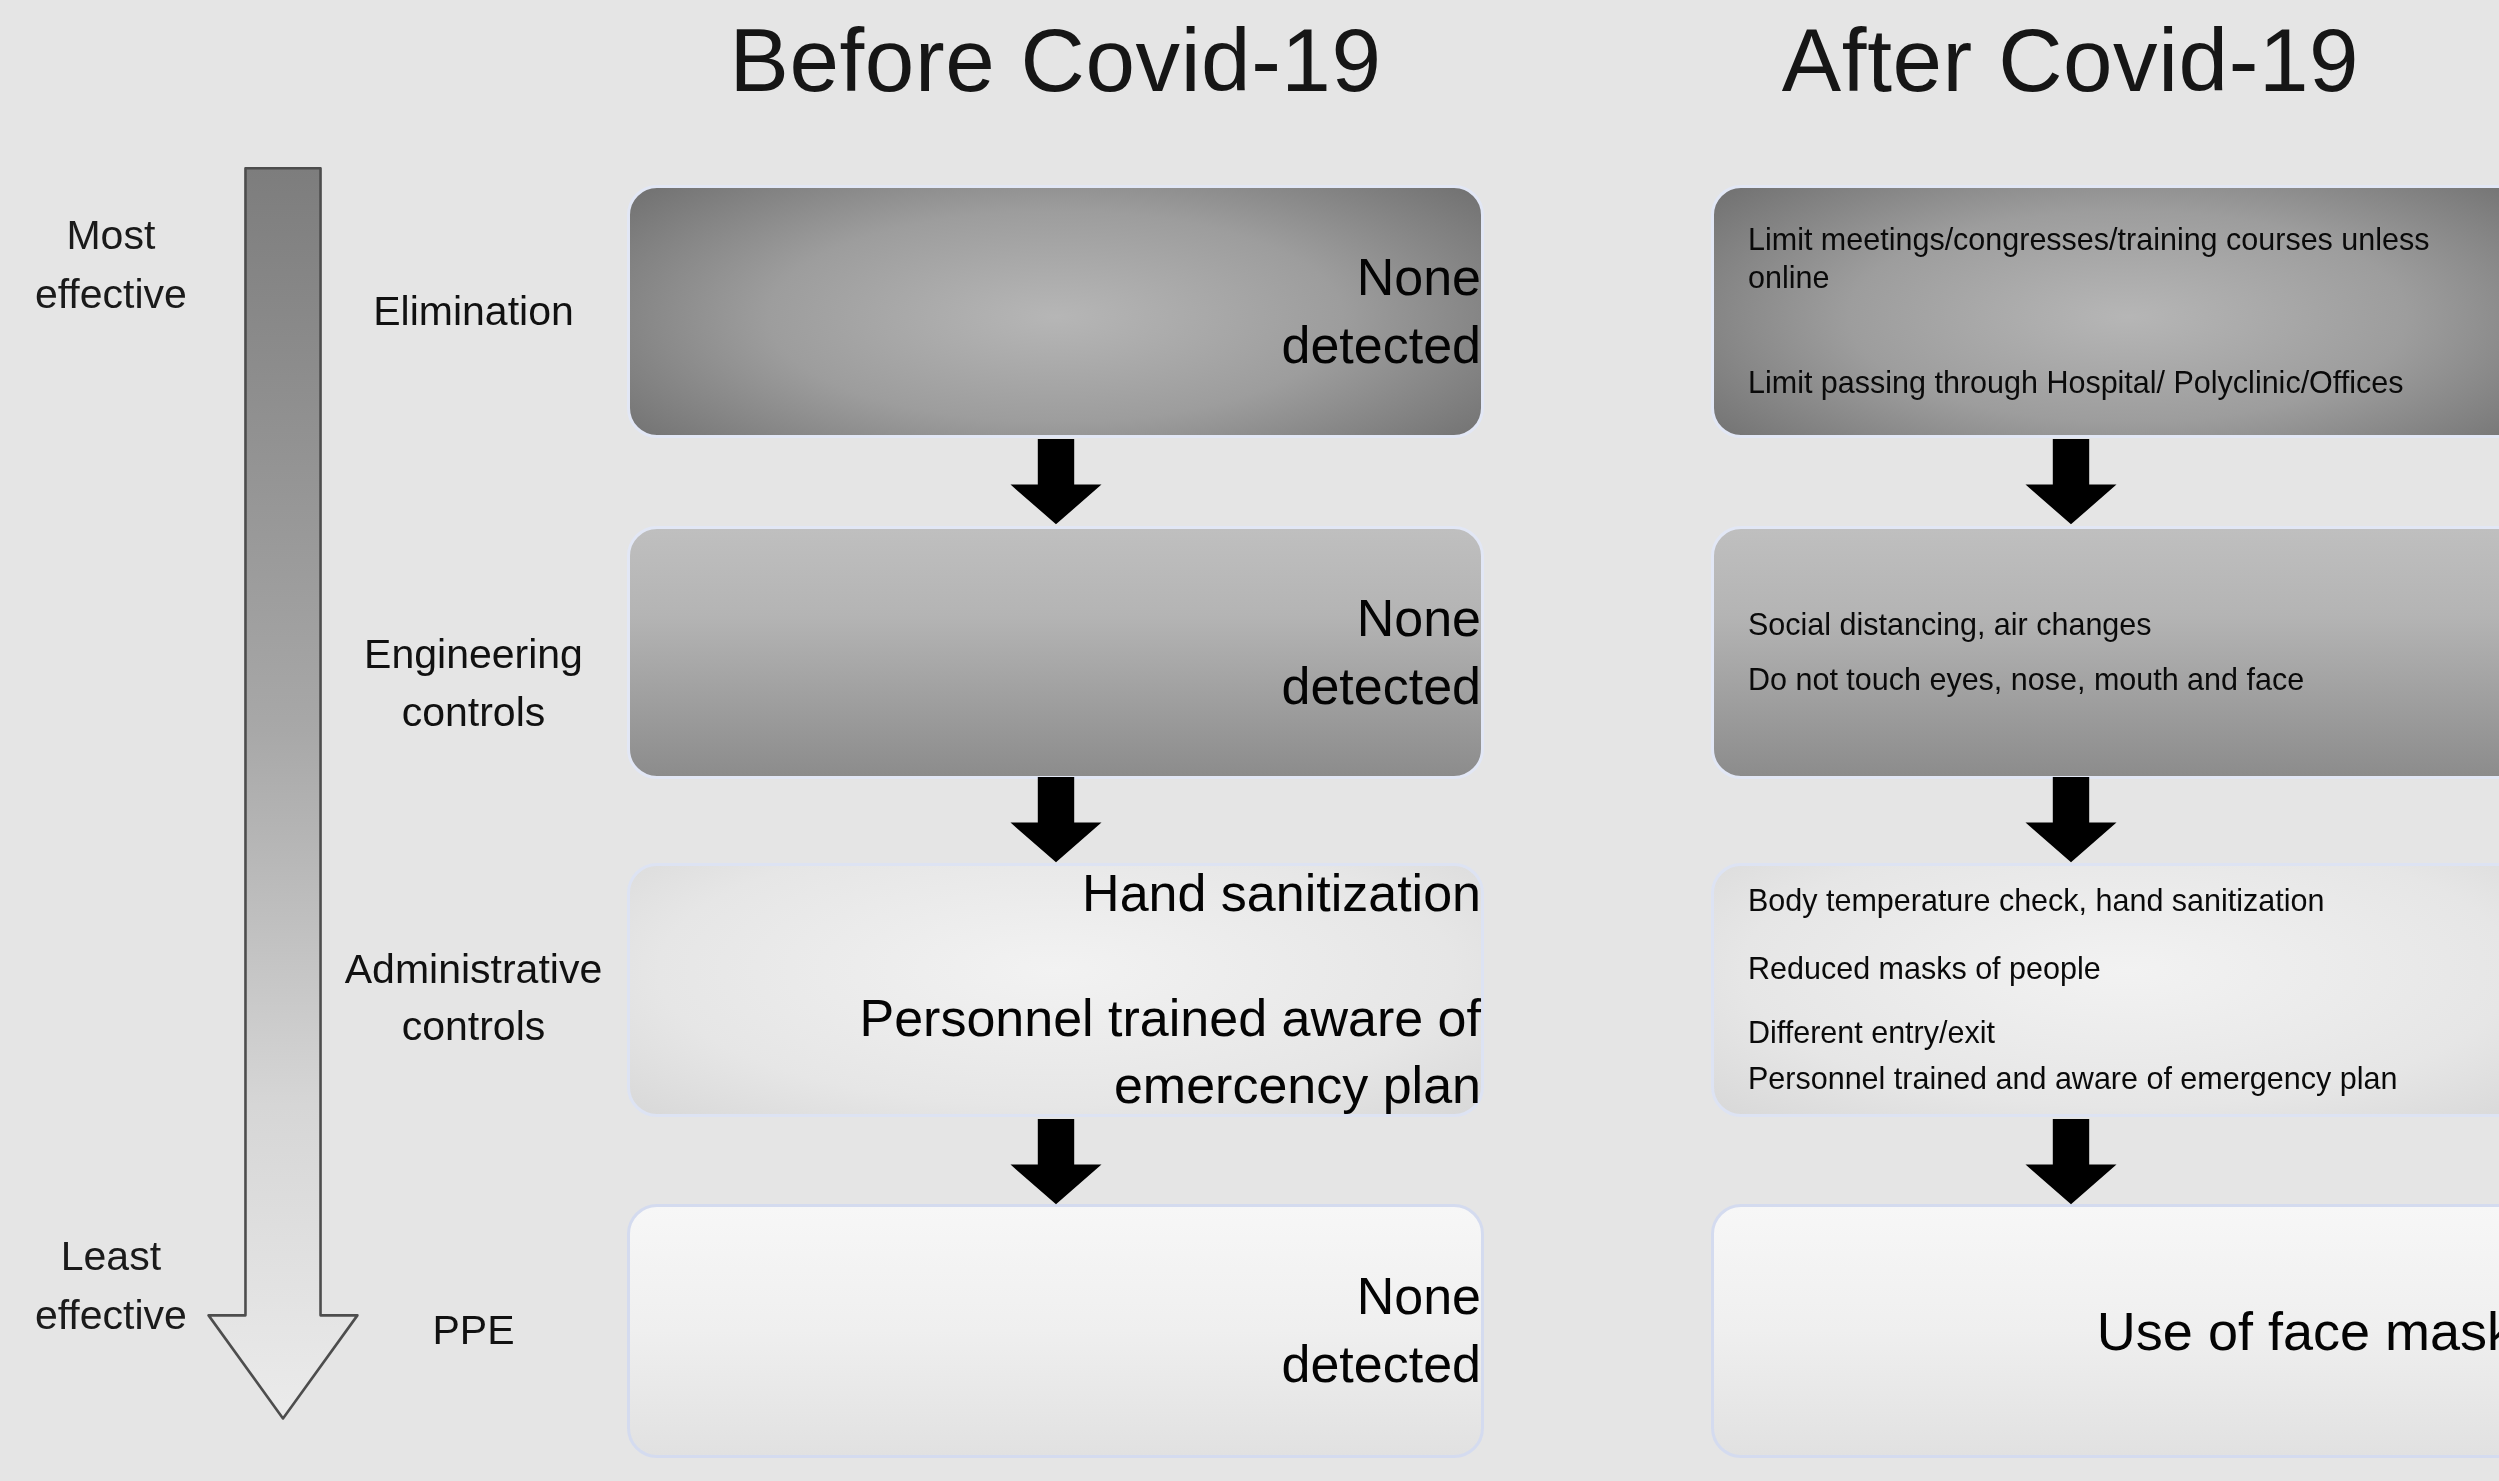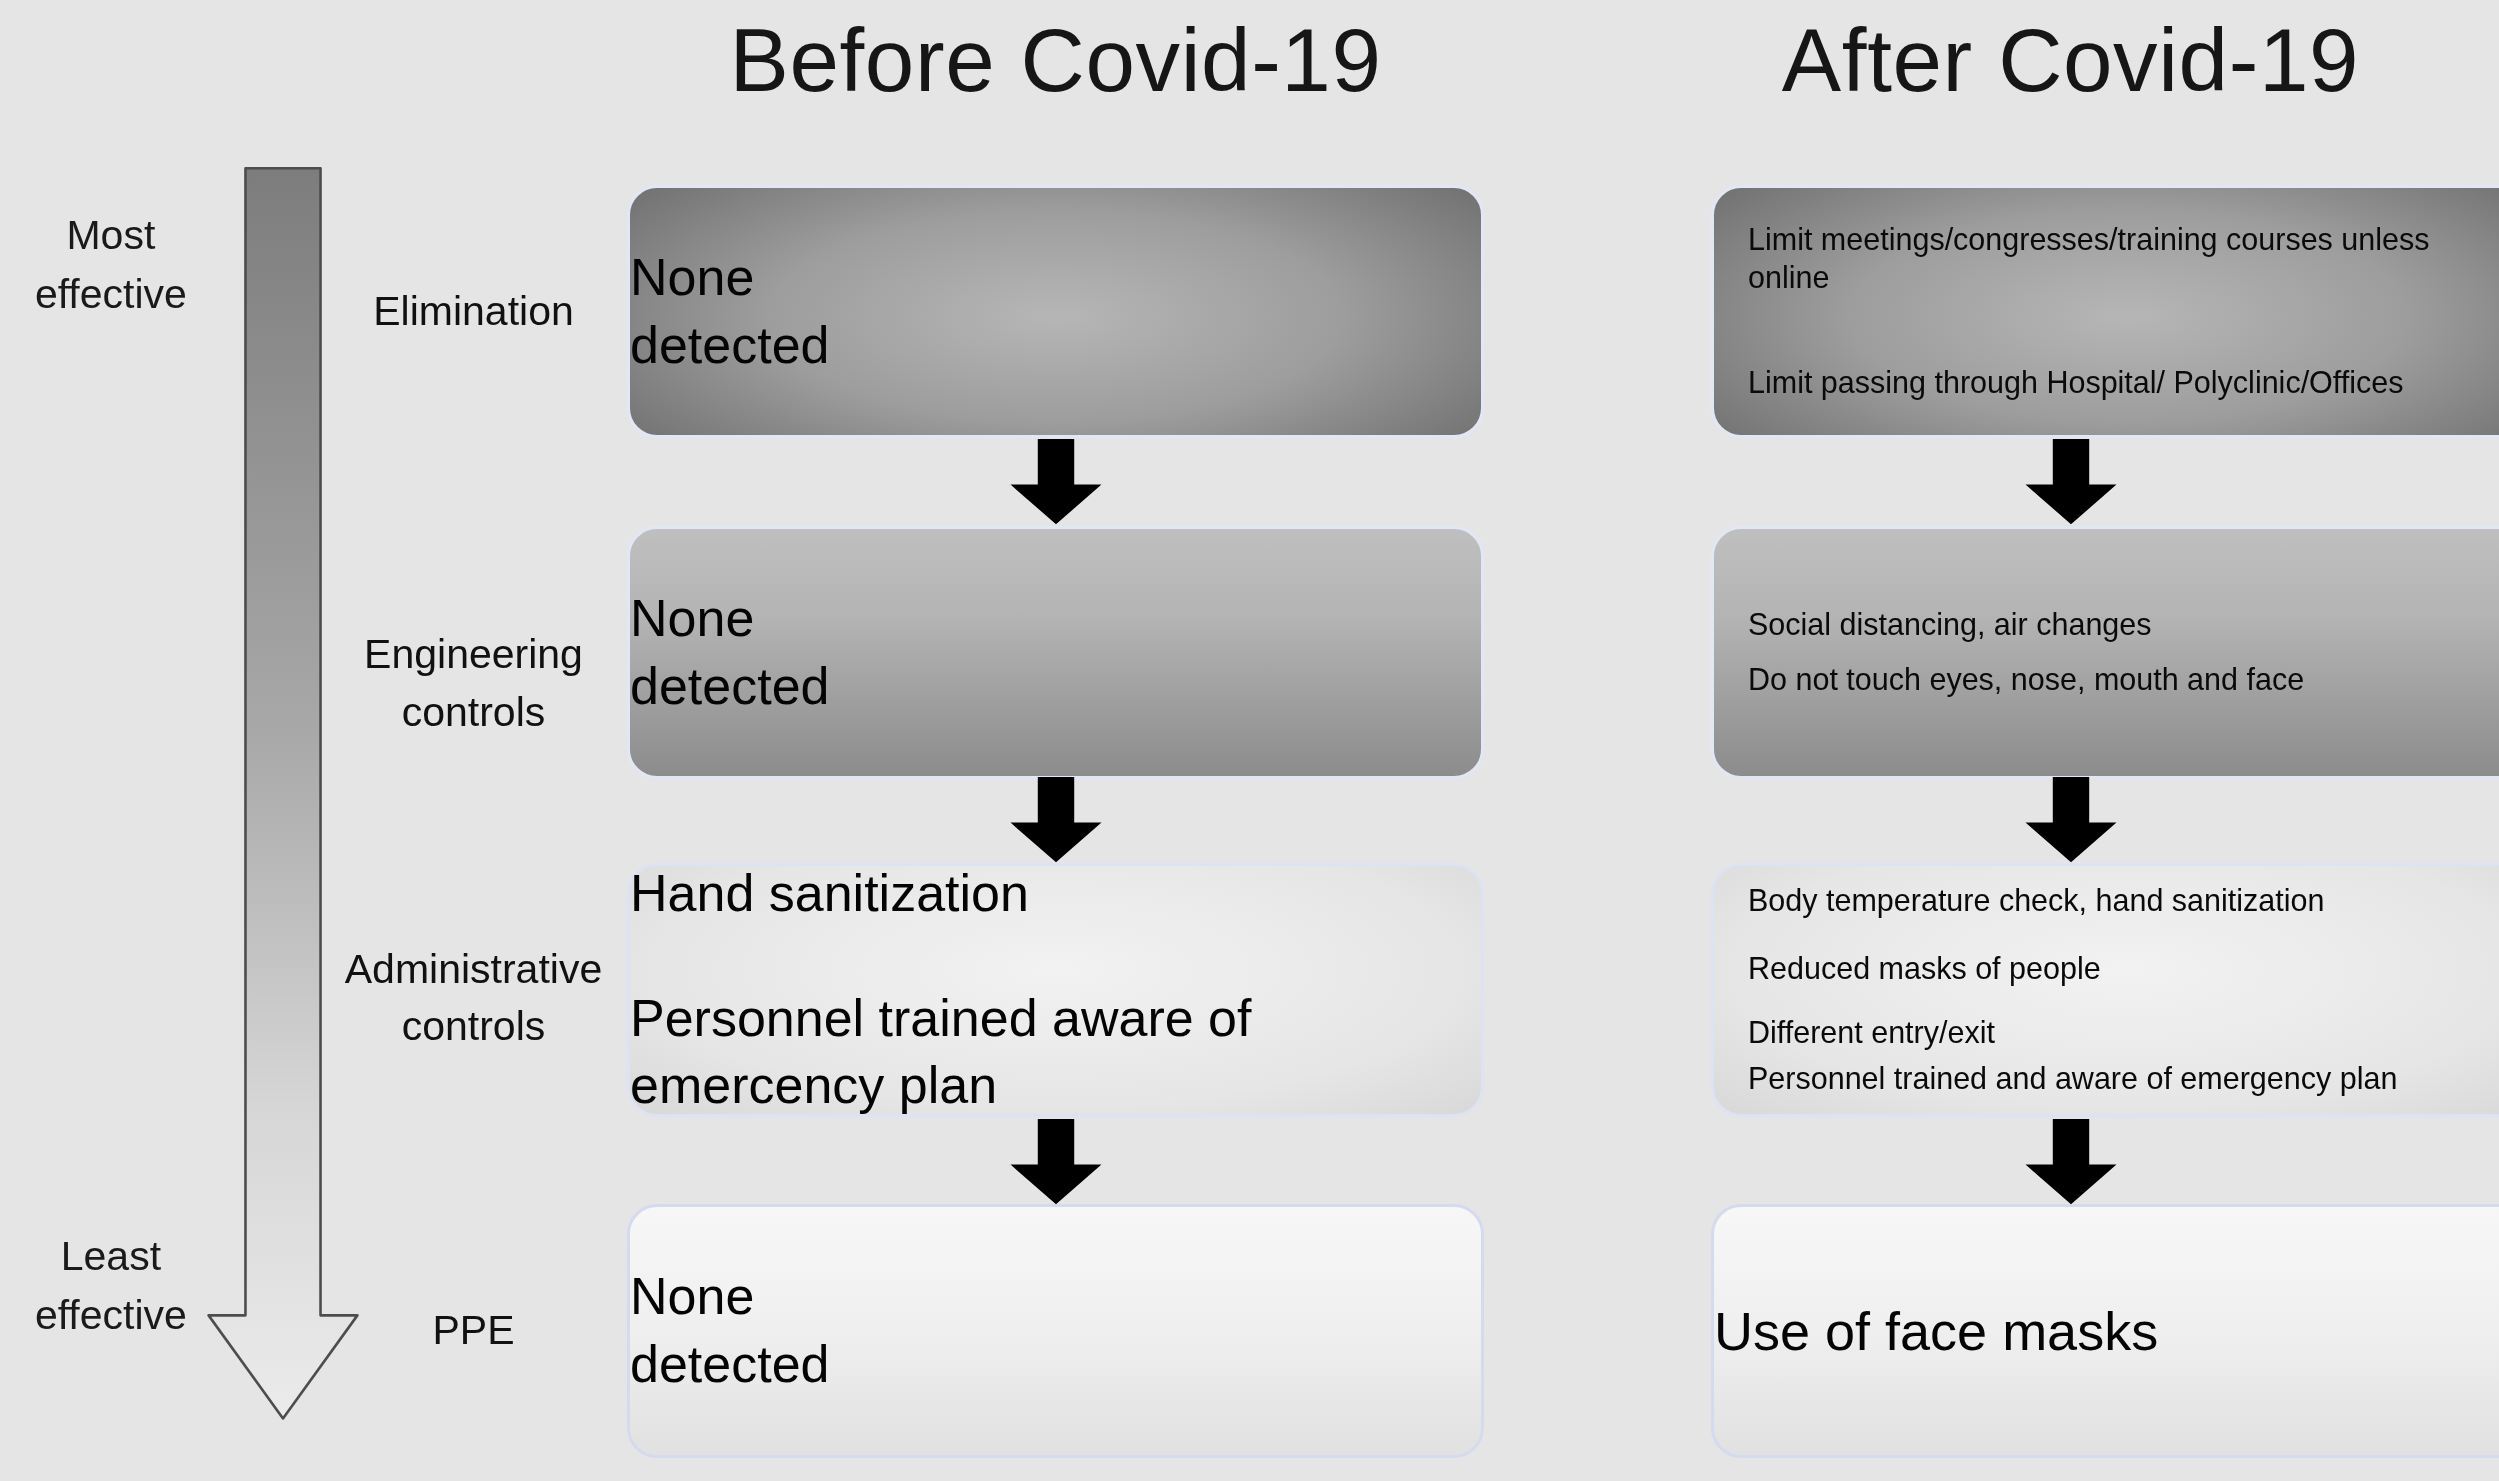--- a/index.html
+++ b/index.html
@@ -90,21 +90,21 @@
     background: radial-gradient(ellipse 85% 100% at 50% 42%, #f2f2f2 0%, #e6e6e6 55%, #cfcfcf 100%);
     border: 3.2px solid #dde3f3;
   }
   .fill-4 {
     background: linear-gradient(180deg, #f7f7f7 0%, #efefef 50%, #e1e1e1 100%);
     border: 3.2px solid #d4dbef;
   }
 
   
   .center-txt {
-    text-align: left;
+    text-align: right;
     font-size: 52px;
     line-height: 1.3;
     color: #040404;
   }
   .center-txt.gap p { margin: 0; }
   .center-txt.gap p + p { margin-top: 57px; }
   .center-txt p { margin: 0; }
 
   .big-line { font-size: 54px; }
 

